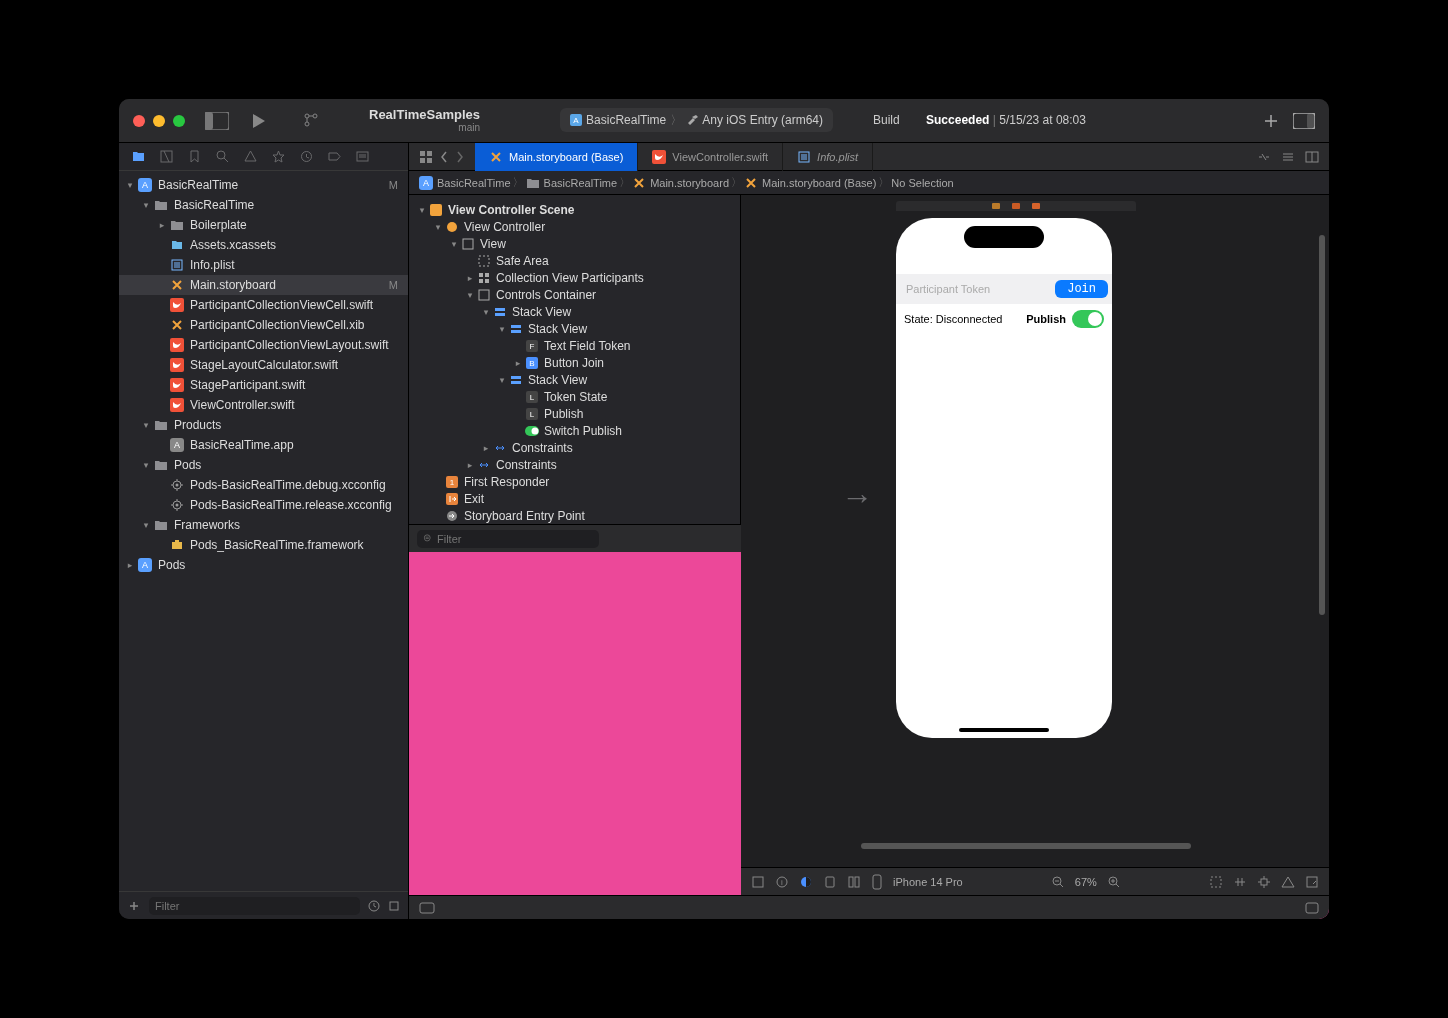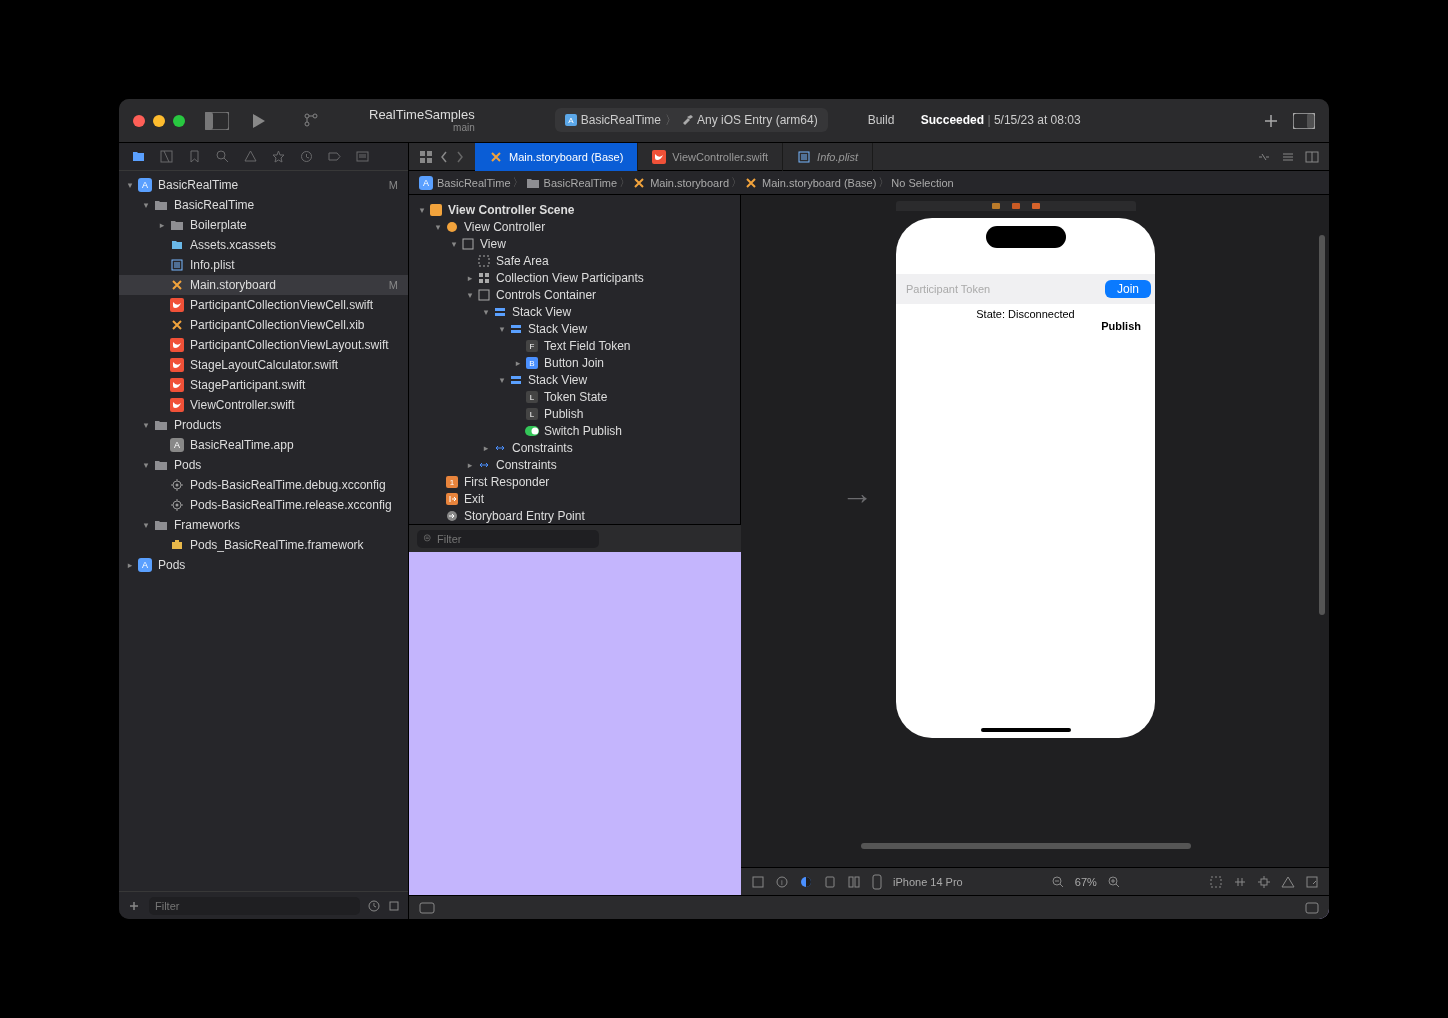--- a/index.html
+++ b/index.html
@@ -11,21 +11,21 @@
 .traffic { display: flex; gap: 8px; padding-left: 14px; }
 .tdot { width: 12px; height: 12px; border-radius: 50%; }
 .tred { background: #ff5f57; }
 .tyellow { background: #febc2e; }
 .tgreen { background: #28c840; }
 .topside { width: 24px; height: 18px; margin-left: 20px; opacity: 0.6; }
 .runbtn { margin-left: auto; margin-right: 0; padding: 0 20px; }
 .titlecenter { flex: 1; display: flex; align-items: center; padding-left: 16px; }
 .branch-ico { width: 16px; height: 16px; margin-right: 8px; opacity: 0.7; }
 .proj-title { display: flex; flex-direction: column; line-height: 1.1; }
-.proj-name { font-size: 13px; font-weight: 400; color: #ddd; padding-left: 42px; }
+.proj-name { font-size: 13px; font-weight: 700; color: #ddd; padding-left: 42px; }
 .proj-branch { font-size: 10px; color: #888; text-align: right; }
 .target-seg { background: #363638; border-radius: 6px; height: 24px; display: flex; align-items: center; padding: 0 10px; margin-left: 80px; font-size: 12px; color: #ccc; gap: 4px;}
 .buildstatus { margin-left: 40px; font-size: 12px; color: #ccc; }
 .buildstatus b { color: #fff; margin-left: 23px; }
 .rightctl { margin-left: auto; display: flex; gap: 14px; padding-right: 14px; align-items: center; }
 
 
 .body { flex: 1; display: flex; min-height: 0; }
 .leftpanel { width: 290px; background: #26262a; display: flex; flex-direction: column; border-right: 1px solid #000; }
 .navicons { height: 28px; display: flex; align-items: center; gap: 13px; padding: 0 12px; border-bottom: 1px solid #383838; }
@@ -38,47 +38,47 @@
 .trow .disc { width: 10px; text-align: center; color: #888; font-size: 9px; margin-right: 2px; }
 .trow .ico { width: 16px; height: 14px; margin-right: 5px; display: flex; align-items: center; justify-content: center; }
 .trow .lbl { flex: 1; white-space: nowrap; overflow: hidden; text-overflow: ellipsis; }
 .trow .mod { color: #888; font-size: 11px; }
 .in0 { padding-left: 6px; } .in1 { padding-left: 22px; } .in2 { padding-left: 38px; }
 
 .leftbottom { height: 28px; border-top: 1px solid #383838; display: flex; align-items: center; padding: 0 8px; gap: 8px; }
 .filterinput { flex: 1; background: #1f1f22; border: none; border-radius: 5px; height: 18px; font-size: 11px; color: #888; padding: 0 6px; }
 
 
-.editor { flex: 1; display: flex; flex-direction: column; background: #c4b5fd; }
+.editor { flex: 1; display: flex; flex-direction: column; background: #ec4899; }
 .tabbar { height: 28px; background: #2b2b2d; display: flex; align-items: center; border-bottom: 1px solid #000; font-size: 11px; }
 .tabnav { display: flex; gap: 6px; padding: 0 10px; }
 .tab { height: 28px; display: flex; align-items: center; padding: 0 14px; gap: 6px; color: #999; border-right: 1px solid #1a1a1a; }
 .tab.active { background: #0a5dd6; color: #fff; }
 .tabright { margin-left: auto; display: flex; gap: 10px; padding-right: 10px; }
 
 .jumpbar { height: 24px; background: #26262a; display: flex; align-items: center; font-size: 11px; color: #aaa; padding: 0 10px; border-bottom: 1px solid #000; gap: 2px; }
 .jumpbar .sep { color: #666; }
 
 .edbody { flex: 1; display: flex; min-height: 0; }
 .outline { width: 332px; background: #26262a; border-right: 1px solid #000; font-size: 12px; color: #ddd; padding-top: 6px; overflow-y: auto; }
 .orow { height: 17px; display: flex; align-items: center; padding-right: 8px; }
 .orow .disc { width: 10px; text-align: center; color: #888; font-size: 9px; margin-right: 2px; }
 .orow .ico { width: 14px; height: 12px; margin-right: 5px; display:flex; align-items:center; justify-content:center; }
 .oi0{padding-left:8px}.oi1{padding-left:24px}.oi2{padding-left:40px}.oi3{padding-left:56px}.oi4{padding-left:72px}.oi5{padding-left:88px}.oi6{padding-left:104px}
 
 .canvas { flex: 1; background: #1f1f21; position: relative; overflow: hidden; }
 .entryarrow { position: absolute; left: 100px; top: 280px; color: #6b6b6e; font-size: 32px; }
 .phone-top { position: absolute; left: 155px; top: 6px; width: 240px; height: 10px; background: #2b2b2d; border-radius: 3px 3px 0 0; display: flex; justify-content: center; gap: 12px; align-items: center; }
 .phone-top span { width: 8px; height: 6px; background: #bb7b2a; border-radius: 1px; }
-.device { position: absolute; left: 155px; top: 23px; width: 259px; height: 520px; background: #fff; border-radius: 36px; overflow: hidden; }
+.device { position: absolute; left: 155px; top: 23px; width: 216px; height: 520px; background: #fff; border-radius: 36px; overflow: hidden; }
 .notch { position: absolute; left: 50%; transform: translateX(-50%); top: 8px; width: 80px; height: 22px; background: #000; border-radius: 14px; }
 .joinrow { position: absolute; top: 56px; left: 0; right: 0; height: 30px; background: #f0f0f2; display: flex; align-items: center; padding: 0 4px; }
 .tokeninput { flex: 1; font-size: 11px; color: #aaa; padding-left: 6px; }
-.joinbtn { background: #0a7aff; color: #fff; font-size: 12px; padding: 2px 12px; border-radius: 6px; }
-.staterow { position: absolute; top: 90px; left: 0; right: 0; height: 22px; display: flex; align-items: center; padding: 0 8px; font-size: 11px; flex-direction: column; }
+.joinbtn { background: #0a7aff; color: #fff; font-size: 12px; padding: 2px 12px; border-radius: 6px; font-family: Liberation Mono, monospace; }
+.staterow { position: absolute; top: 90px; left: 0; right: 0; height: 22px; display: flex; align-items: center; padding: 0 8px; font-size: 11px; }
 .publbl { margin-left: auto; font-weight: 600; margin-right: 6px; }
 .switch { width: 32px; height: 18px; background: #34c759; border-radius: 10px; position: relative; }
 .switch::after { content:''; position:absolute; right:2px; top:2px; width:14px; height:14px; background:#fff; border-radius:50%; }
 .homebar { position: absolute; bottom: 6px; left: 50%; transform: translateX(-50%); width: 90px; height: 4px; background: #000; border-radius: 3px; }
 
 .canvasscroll { position: absolute; bottom: 18px; left: 120px; width: 330px; height: 6px; background: #555; border-radius: 4px; }
 .canvasscrollv { position: absolute; right: 4px; top: 40px; width: 6px; height: 380px; background: #555; border-radius: 4px; }
 
 .canvasbottom { height: 28px; background: #2b2b2d; border-top: 1px solid #000; display: flex; align-items: center; padding: 0 10px; gap: 10px; font-size: 11px; color: #aaa; }
 .canvasbottom .grow { flex: 1; }

